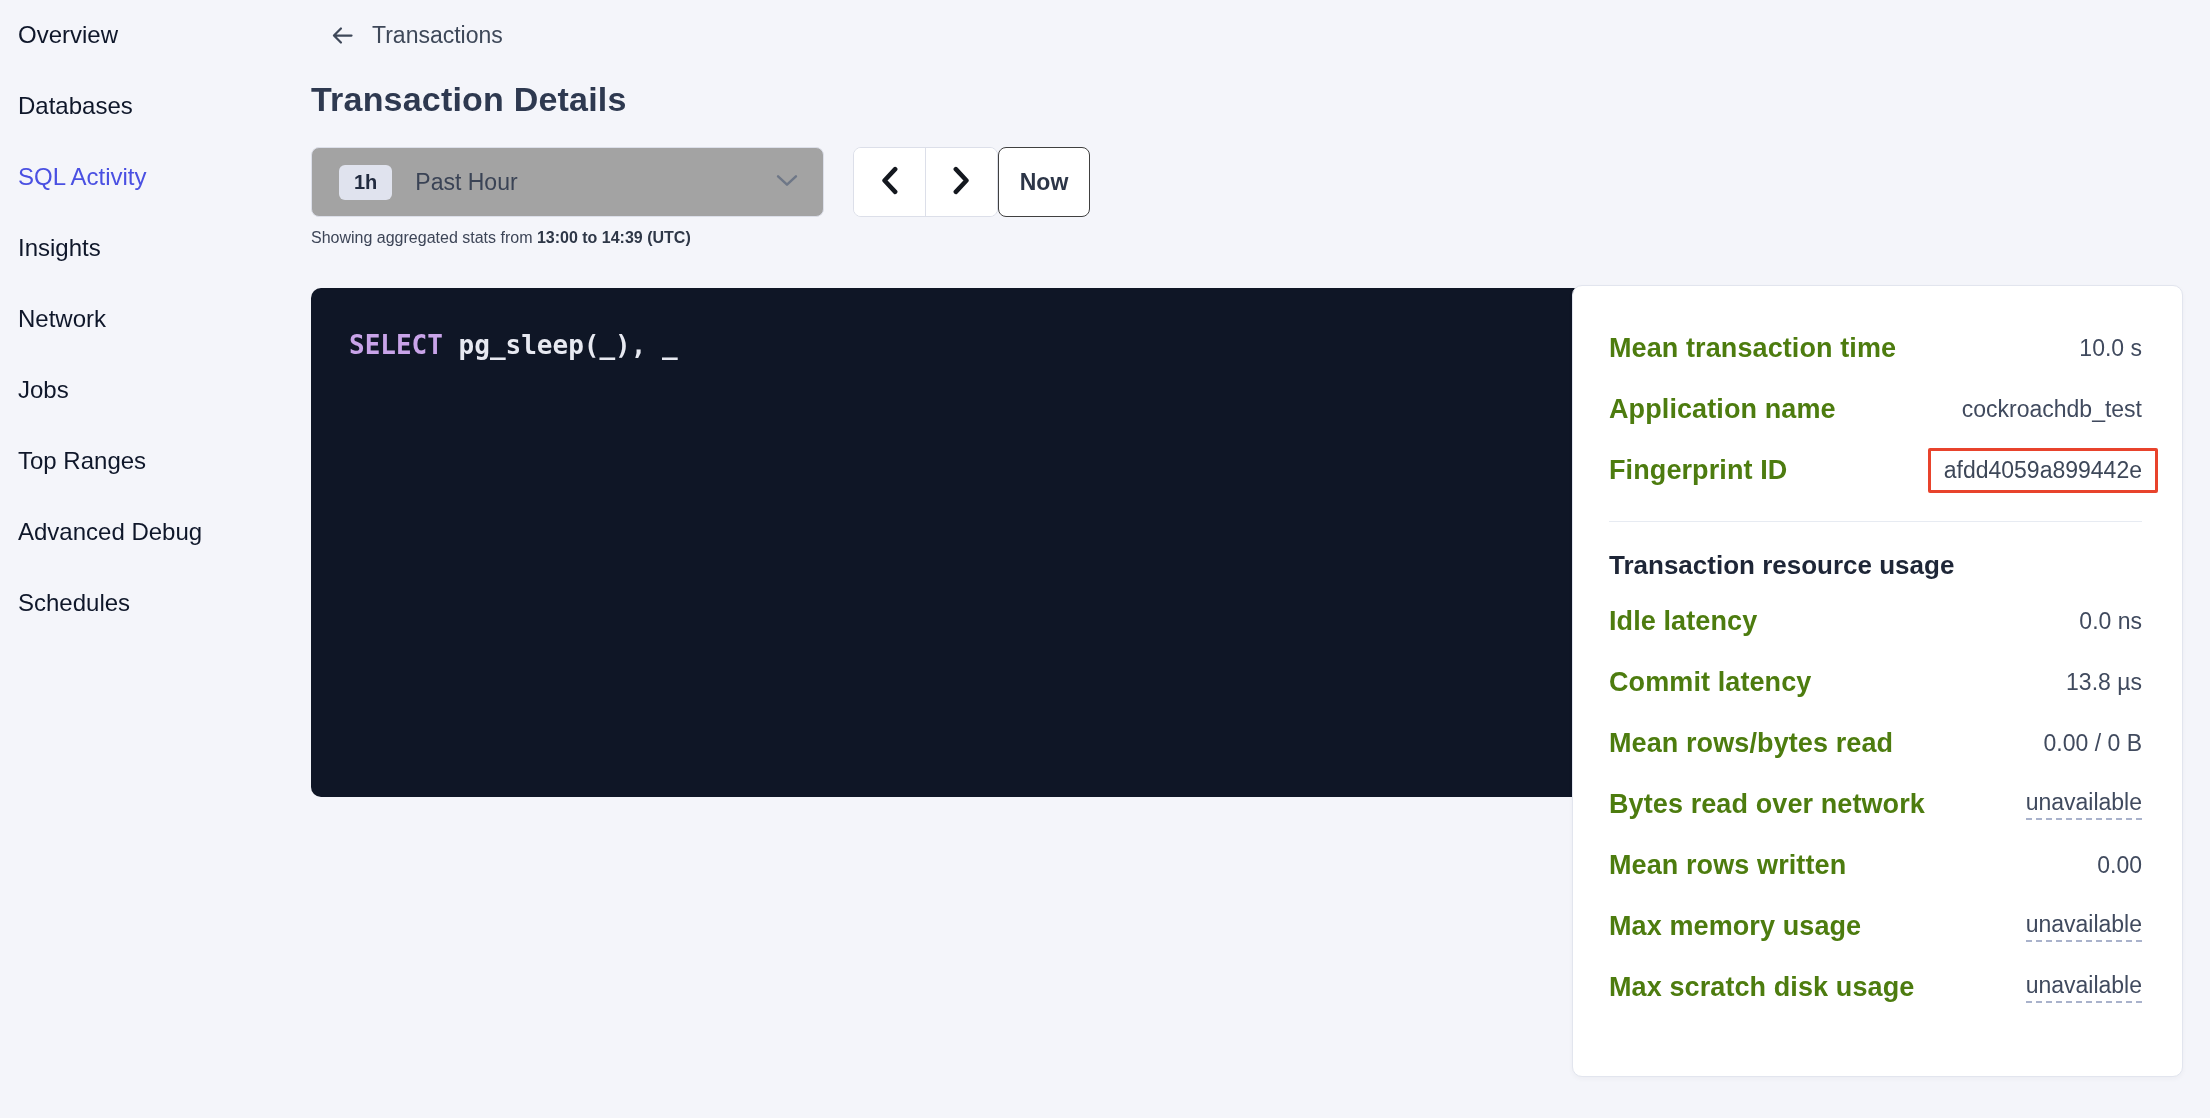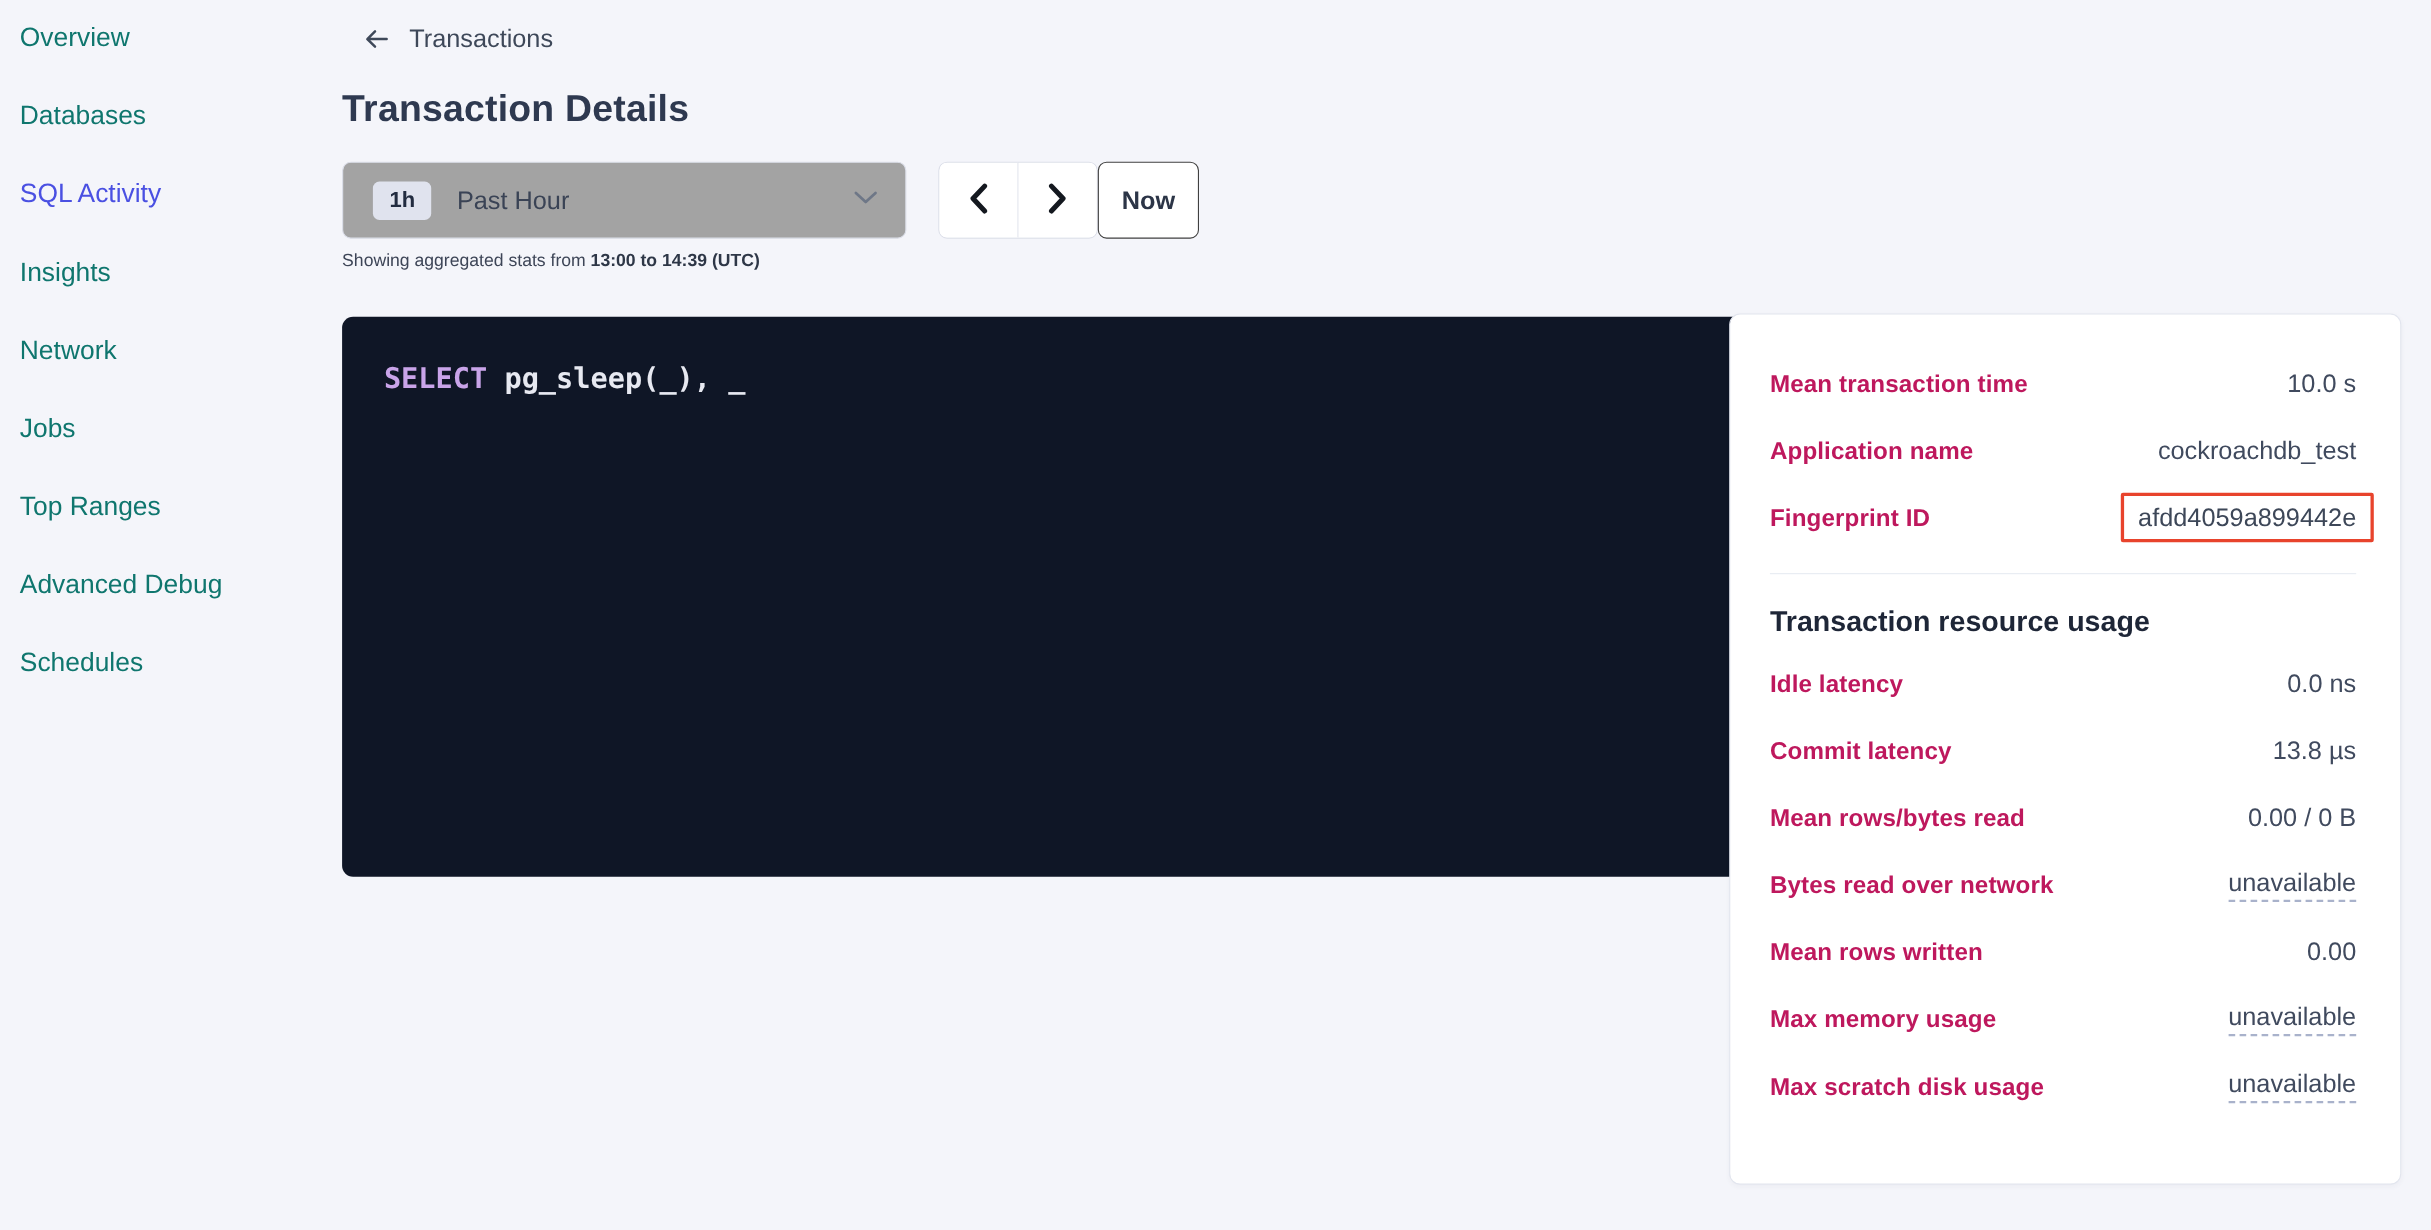--- a/index.html
+++ b/index.html
@@ -14,21 +14,21 @@
 
   
   .sidebar {
     position: absolute; left: 0; top: 0; width: 300px; height: 1118px;
     padding-top: 0;
   }
   .nav-item {
     height: 71.5px; margin-top: -0.5px;
     display: flex; align-items: center;
     padding-left: 18px;
-    font-size: 24px; color: #0f766e;
+    font-size: 24px; color: #0f172a;
     cursor: pointer;
   }
   .nav-item.active { color: #4a50e2; }
 
   
   .breadcrumb {
     position: absolute; left: 329px; top: 22px;
     display: flex; align-items: center; gap: 16px;
     font-size: 23px; color: #3e4859; cursor: pointer;
   }
@@ -110,21 +110,21 @@
     width: 611px; height: 792px;
     background: #ffffff;
     border: 1px solid #e2e5ee; border-radius: 10px;
     box-shadow: 0 2px 5px rgba(40,50,80,0.04);
     padding: 32px 40px 0 36px;
   }
   .kv-row {
     height: 61px;
     display: flex; align-items: center; justify-content: space-between;
   }
-  .kv-label { font-size: 22px; font-weight: 700; color: #be185d; letter-spacing: 0.1px; }
+  .kv-label { font-size: 27px; font-weight: 700; color: #4d7c0f; letter-spacing: 0.1px; }
   .kv-value { font-size: 23px; color: #404a5e; text-align: right; }
   .kv-value.unavailable {
     border-bottom: 2px dashed #a9b2cb; padding-bottom: 2px; cursor: default;
   }
   .fingerprint-box {
     border: 3px solid #e8432c; border-radius: 2px;
     padding: 6px 13px; margin-right: -16px;
     color: #3d4758;
   }
   .card-divider {

